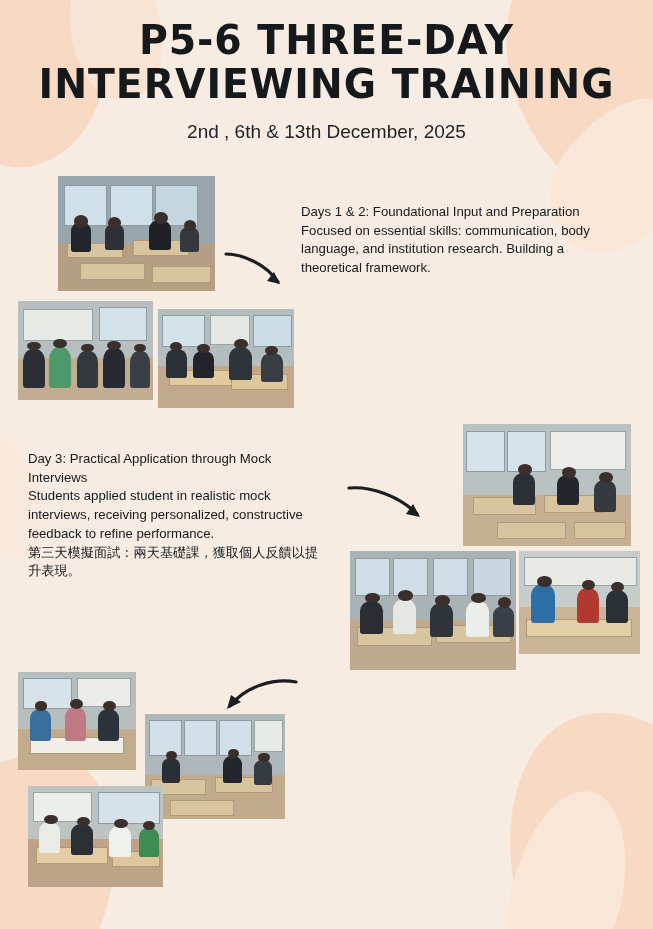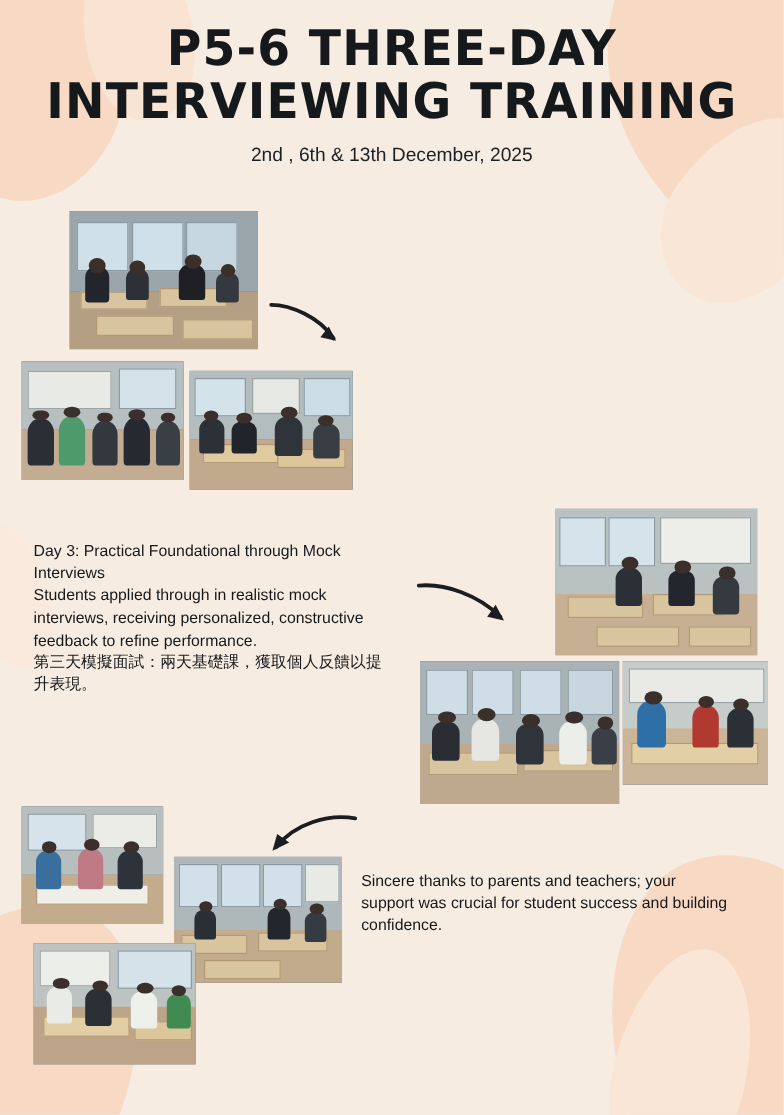--- a/index.html
+++ b/index.html
@@ -99,21 +99,21 @@
     letter-spacing: 1px;
     line-height: 1.08;
     font-size: 41px;
     text-transform: uppercase;
     transform: scaleX(0.96);
   }
   .title-line.l1 { font-size: 41px; }
   .title-line.l2 { font-size: 41px; }
   .subtitle {
     margin-top: 14px;
-    font-size: 16px;
+    font-size: 19px;
     color: #1d2125;
     font-family: "Liberation Sans", sans-serif;
   }
 
   
   .para {
     position: absolute;
     font-size: 13.2px;
     line-height: 1.42;
     color: #16191c;
@@ -231,25 +231,27 @@
       <div class="head" style="left:79%; top:37%; width:9%; height:9%;"></div>
     </div>
   </div>
 
   <svg class="arrow" style="left:222px; top:248px;" width="70" height="50" viewBox="0 0 70 50">
     <path d="M4 6 C20 6, 44 16, 56 34" stroke="#1b1d20" stroke-width="3.2" fill="none" stroke-linecap="round"></path>
     <path d="M58 36 L45 33 L52 24 Z" fill="#1b1d20"></path>
   </svg>
 
   <div class="para" id="para-days12">
+    <div>Days 1 &amp; 2: Foundational Input and Preparation</div>
+    <div>Focused on essential skills: communication, body language, and institution research. Building a theoretical framework.</div>
   </div>
 
   <div class="para" id="para-day3">
-    <div>Day 3: Practical Foundational through Mock Interviews</div>
-    <div>Students applied through in realistic mock interviews, receiving personalized, constructive feedback to refine performance.</div>
+    <div>Day 3: Practical Application through Mock Interviews</div>
+    <div>Students applied student in realistic mock interviews, receiving personalized, constructive feedback to refine performance.</div>
     <div class="zh">第三天模擬面試：兩天基礎課，獲取個人反饋以提升表現。</div>
   </div>
 
   <svg class="arrow" style="left:345px; top:482px;" width="90" height="50" viewBox="0 0 90 50">
     <path d="M4 6 C26 4, 54 14, 72 32" stroke="#1b1d20" stroke-width="3.2" fill="none" stroke-linecap="round"></path>
     <path d="M75 35 L61 32 L68 22 Z" fill="#1b1d20"></path>
   </svg>
 
   <div class="photo" style="left:463px; top:424px; width:168px; height:122px;">
     <div class="ph-inner">
@@ -367,16 +369,15 @@
       <div class="fig" style="left:32%; top:38%; width:16%; height:30%; background:#2b2f36;"></div>
       <div class="head" style="left:36%; top:31%; width:10%; height:9%;"></div>
       <div class="fig" style="left:60%; top:40%; width:16%; height:30%; background:#eef0eb;"></div>
       <div class="head" style="left:64%; top:33%; width:10%; height:9%;"></div>
       <div class="fig" style="left:82%; top:42%; width:15%; height:28%; background:#3f8b52;"></div>
       <div class="head" style="left:85%; top:35%; width:9%; height:9%;"></div>
     </div>
   </div>
 
   <div class="para" id="para-ack">
-    <div>Sincere thanks to parents and teachers; your support was crucial for student success and building confidence.</div>
   </div>
 
 </div>
 
 </body></html>

